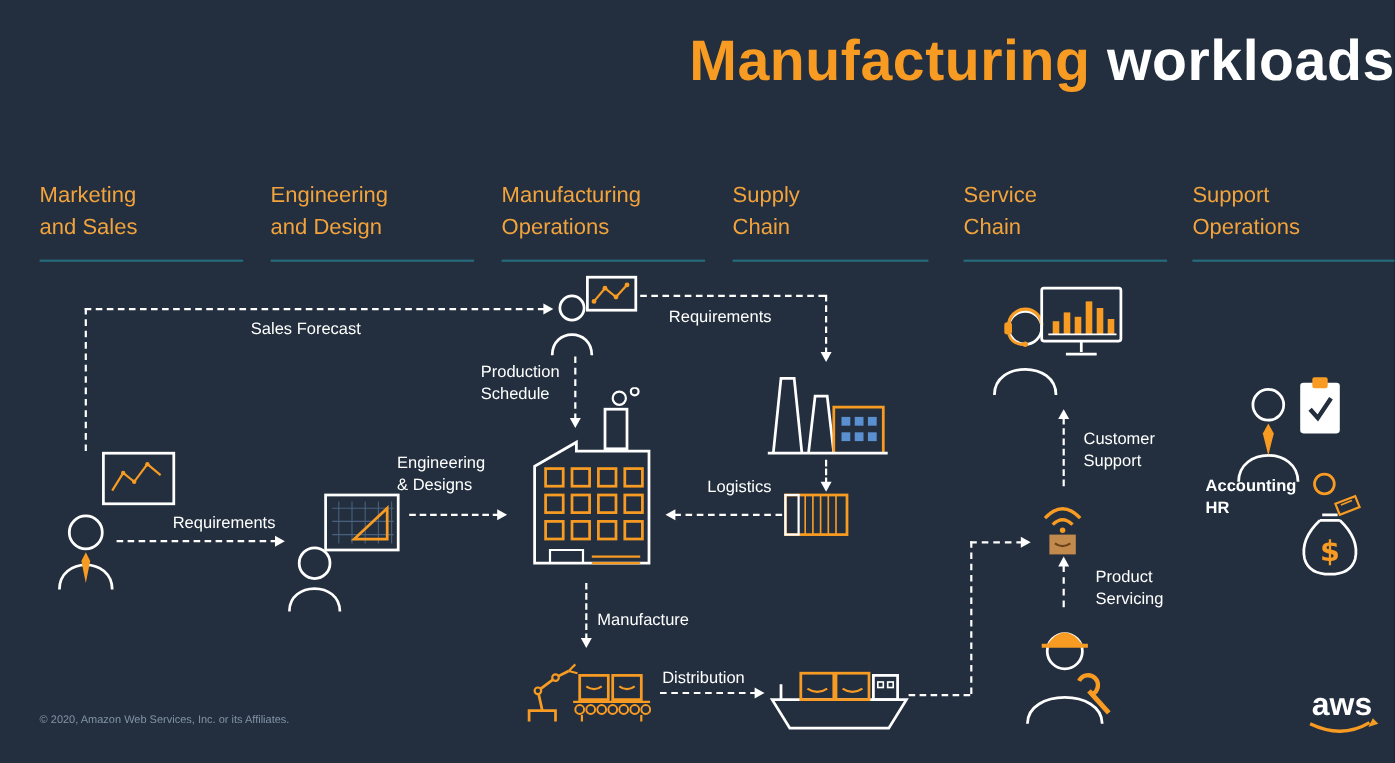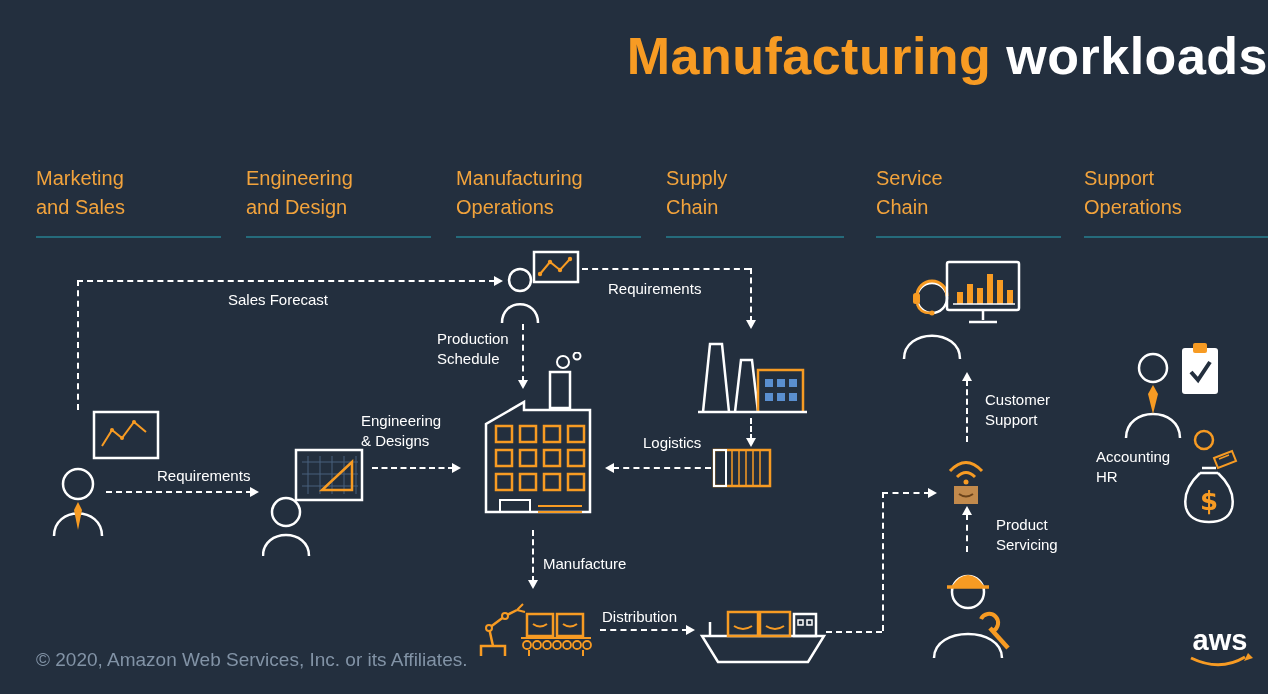--- a/index.html
+++ b/index.html
@@ -24,21 +24,21 @@
     white-space:pre-line;
   }
   .hline{position:absolute;height:0;border-top:2px dashed #FFFFFF;}
   .vline{position:absolute;width:0;border-left:2px dashed #FFFFFF;}
   .ah{position:absolute;width:0;height:0;}
   .ah-right{border-top:5px solid transparent;border-bottom:5px solid transparent;border-left:9px solid #fff;}
   .ah-left{border-top:5px solid transparent;border-bottom:5px solid transparent;border-right:9px solid #fff;}
   .ah-up{border-left:5px solid transparent;border-right:5px solid transparent;border-bottom:9px solid #fff;}
   .ah-down{border-left:5px solid transparent;border-right:5px solid transparent;border-top:9px solid #fff;}
   .footer{
-    position:absolute;left:36px;top:649px;color:#8293A6;font-size:19px;text-align:right;
+    position:absolute;left:36px;top:649px;color:#8293A6;font-size:10px;text-align:right;
   }
   svg{display:block;}
 </style>
 </head>
 <body>
 
 <div id="canvas">
 
   <div class="title">
     <span class="hl">Manufacturing</span><span> workloads</span>
@@ -104,21 +104,21 @@
   <div class="flow-label" style="left:157px;top:466px;text-align:center;">Requirements</div>
   <div class="flow-label" style="left:361px;top:411px;">Engineering
 &amp; Designs</div>
   <div class="flow-label" style="left:631px;top:433px;margin-left:12px;">Logistics</div>
   <div class="flow-label" style="left:543px;top:554px;">Manufacture</div>
   <div class="flow-label" style="left:602px;top:607px;">Distribution</div>
   <div class="flow-label" style="left:985px;top:390px;">Customer
 Support</div>
   <div class="flow-label" style="left:996px;top:515px;">Product
 Servicing</div>
-  <div class="flow-label" style="left:1096px;top:447px;">Accounting
+  <div class="flow-label" style="left:1096px;top:432px;font-weight:bold;">Accounting
 HR</div>
 
   <div class="abs" style="left:500px;top:250px;">
     <svg width="80" height="75" viewBox="0 0 80 75" fill="none">
       <rect x="34" y="2" width="44" height="30" stroke="#fff" stroke-width="2.5"></rect>
       <polyline points="40,24 50,12 60,20 70,9" stroke="#F79B23" stroke-width="2" fill="none"></polyline>
       <circle cx="40" cy="24" r="2.2" fill="#F79B23"></circle>
         <circle cx="50" cy="12" r="2.2" fill="#F79B23"></circle>
       <circle cx="60" cy="20" r="2.2" fill="#F79B23"></circle>
         <circle cx="70" cy="9" r="2.2" fill="#F79B23"></circle>

